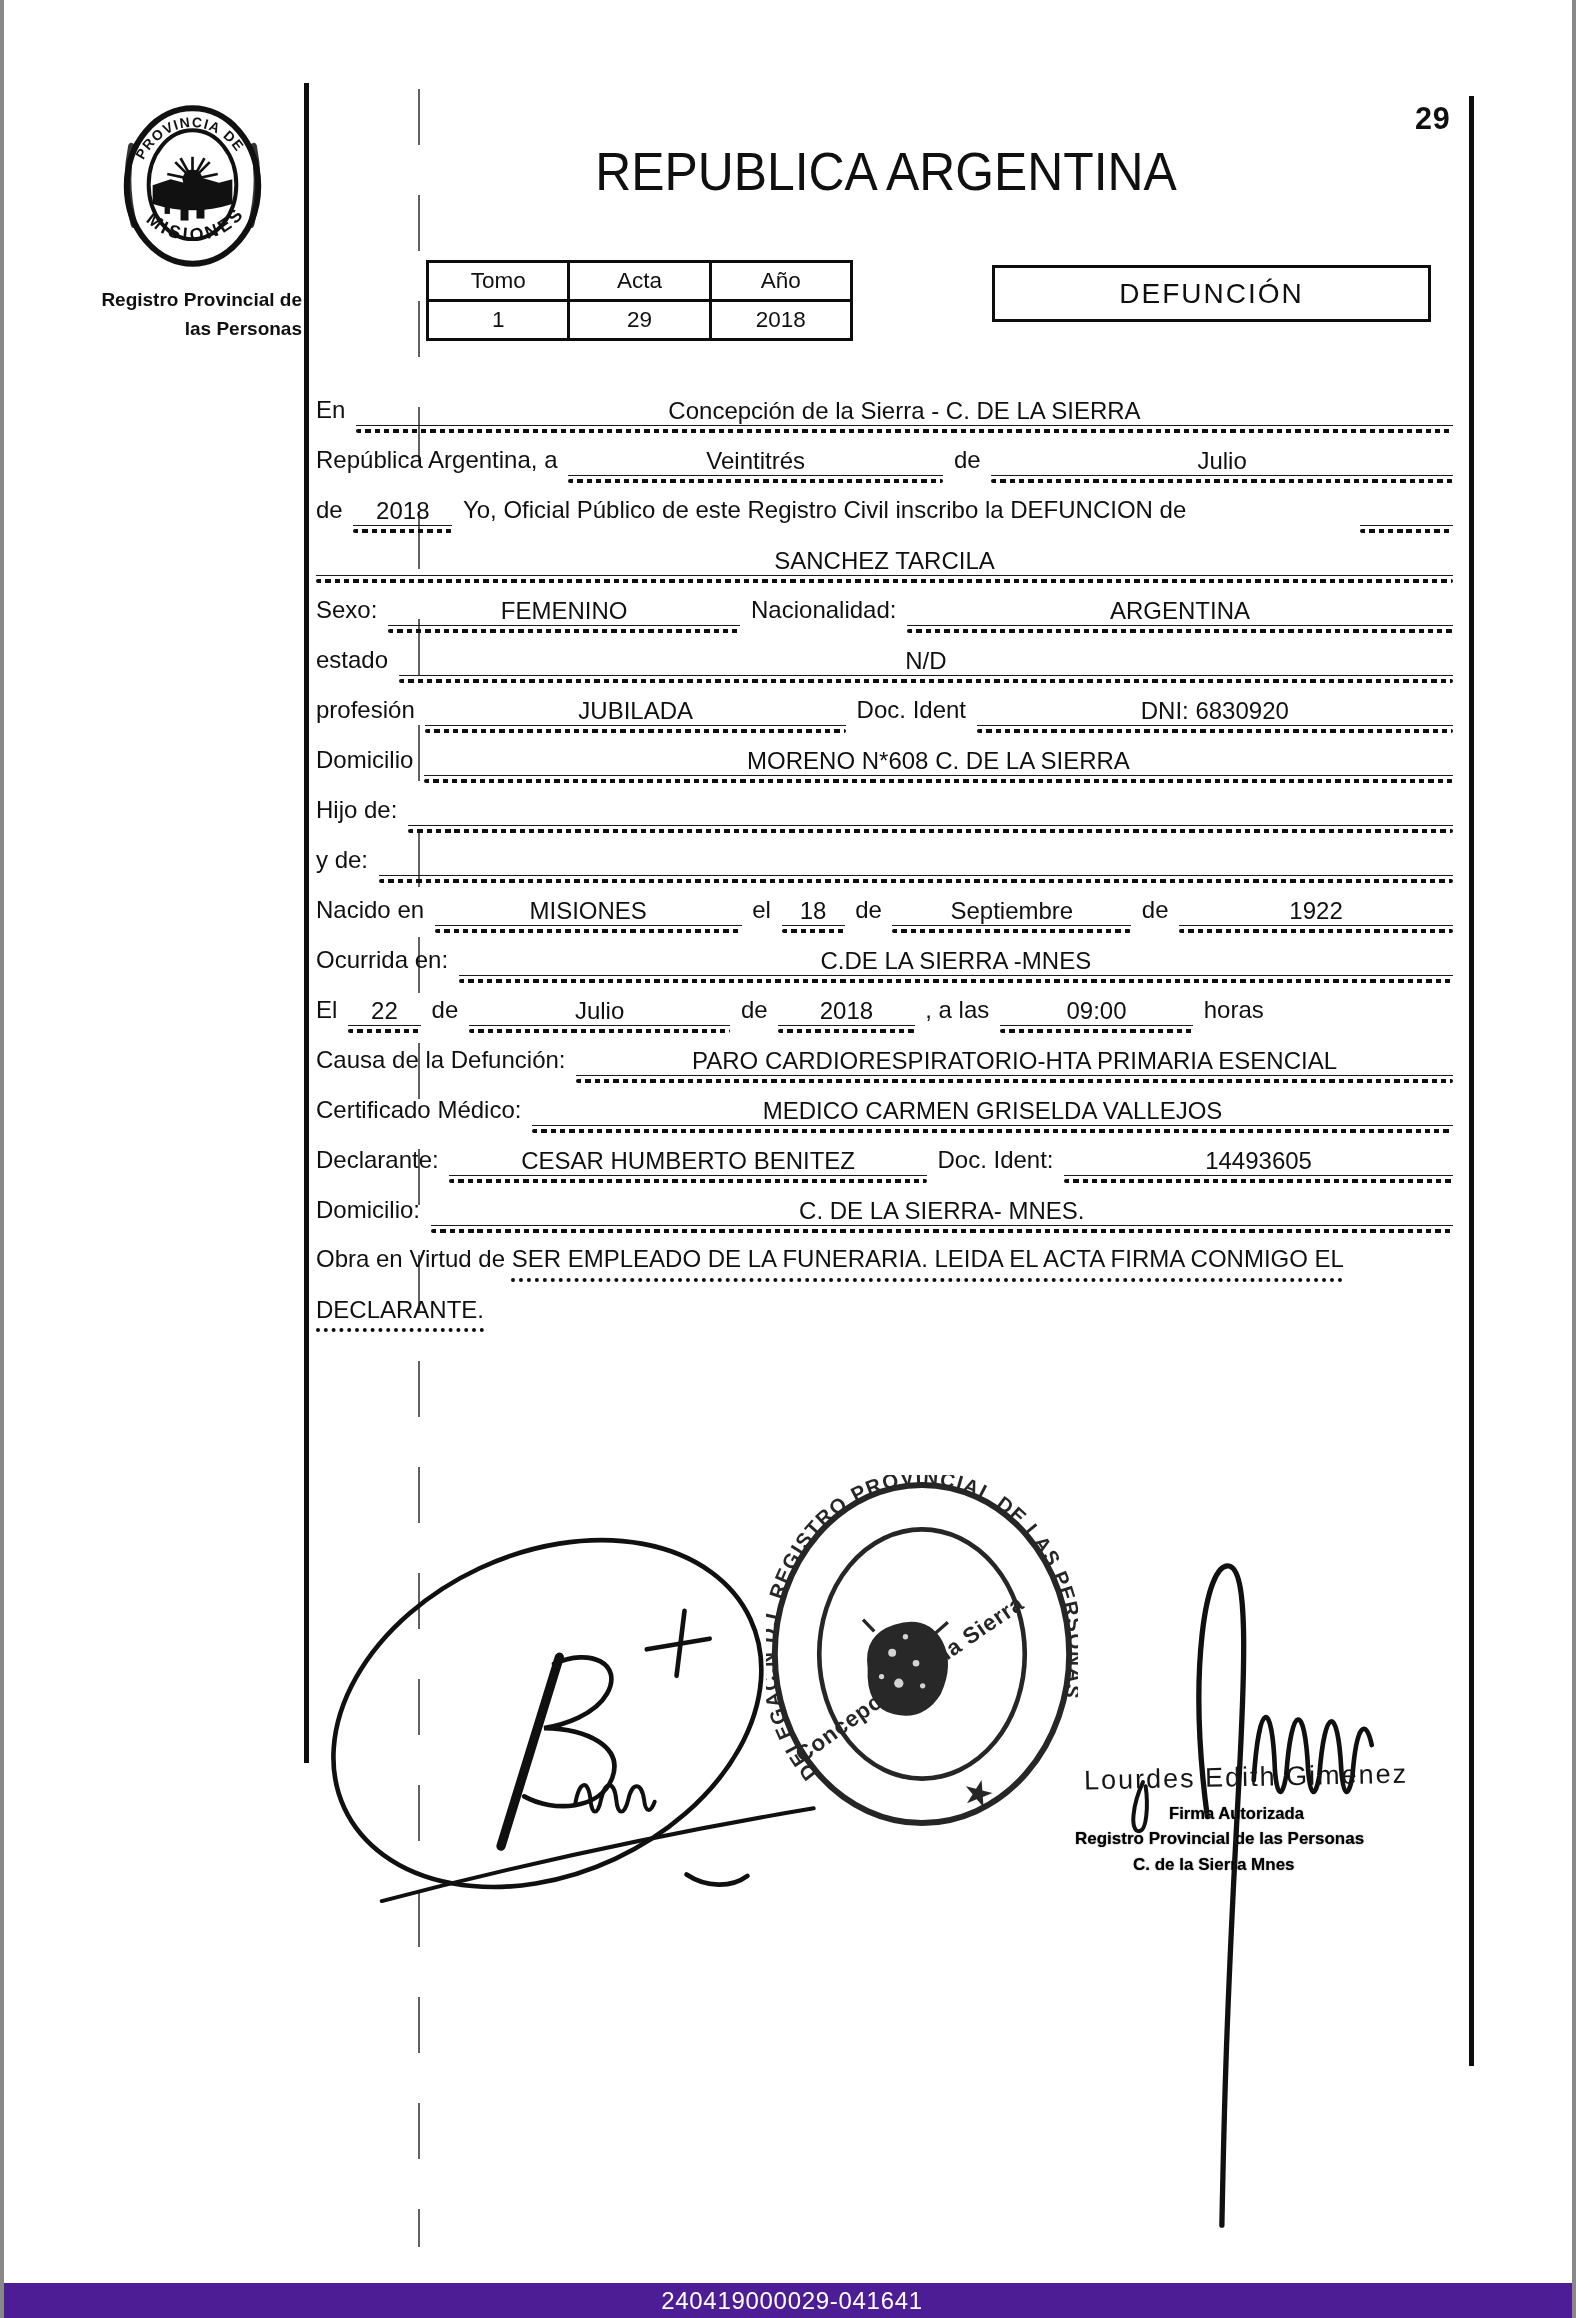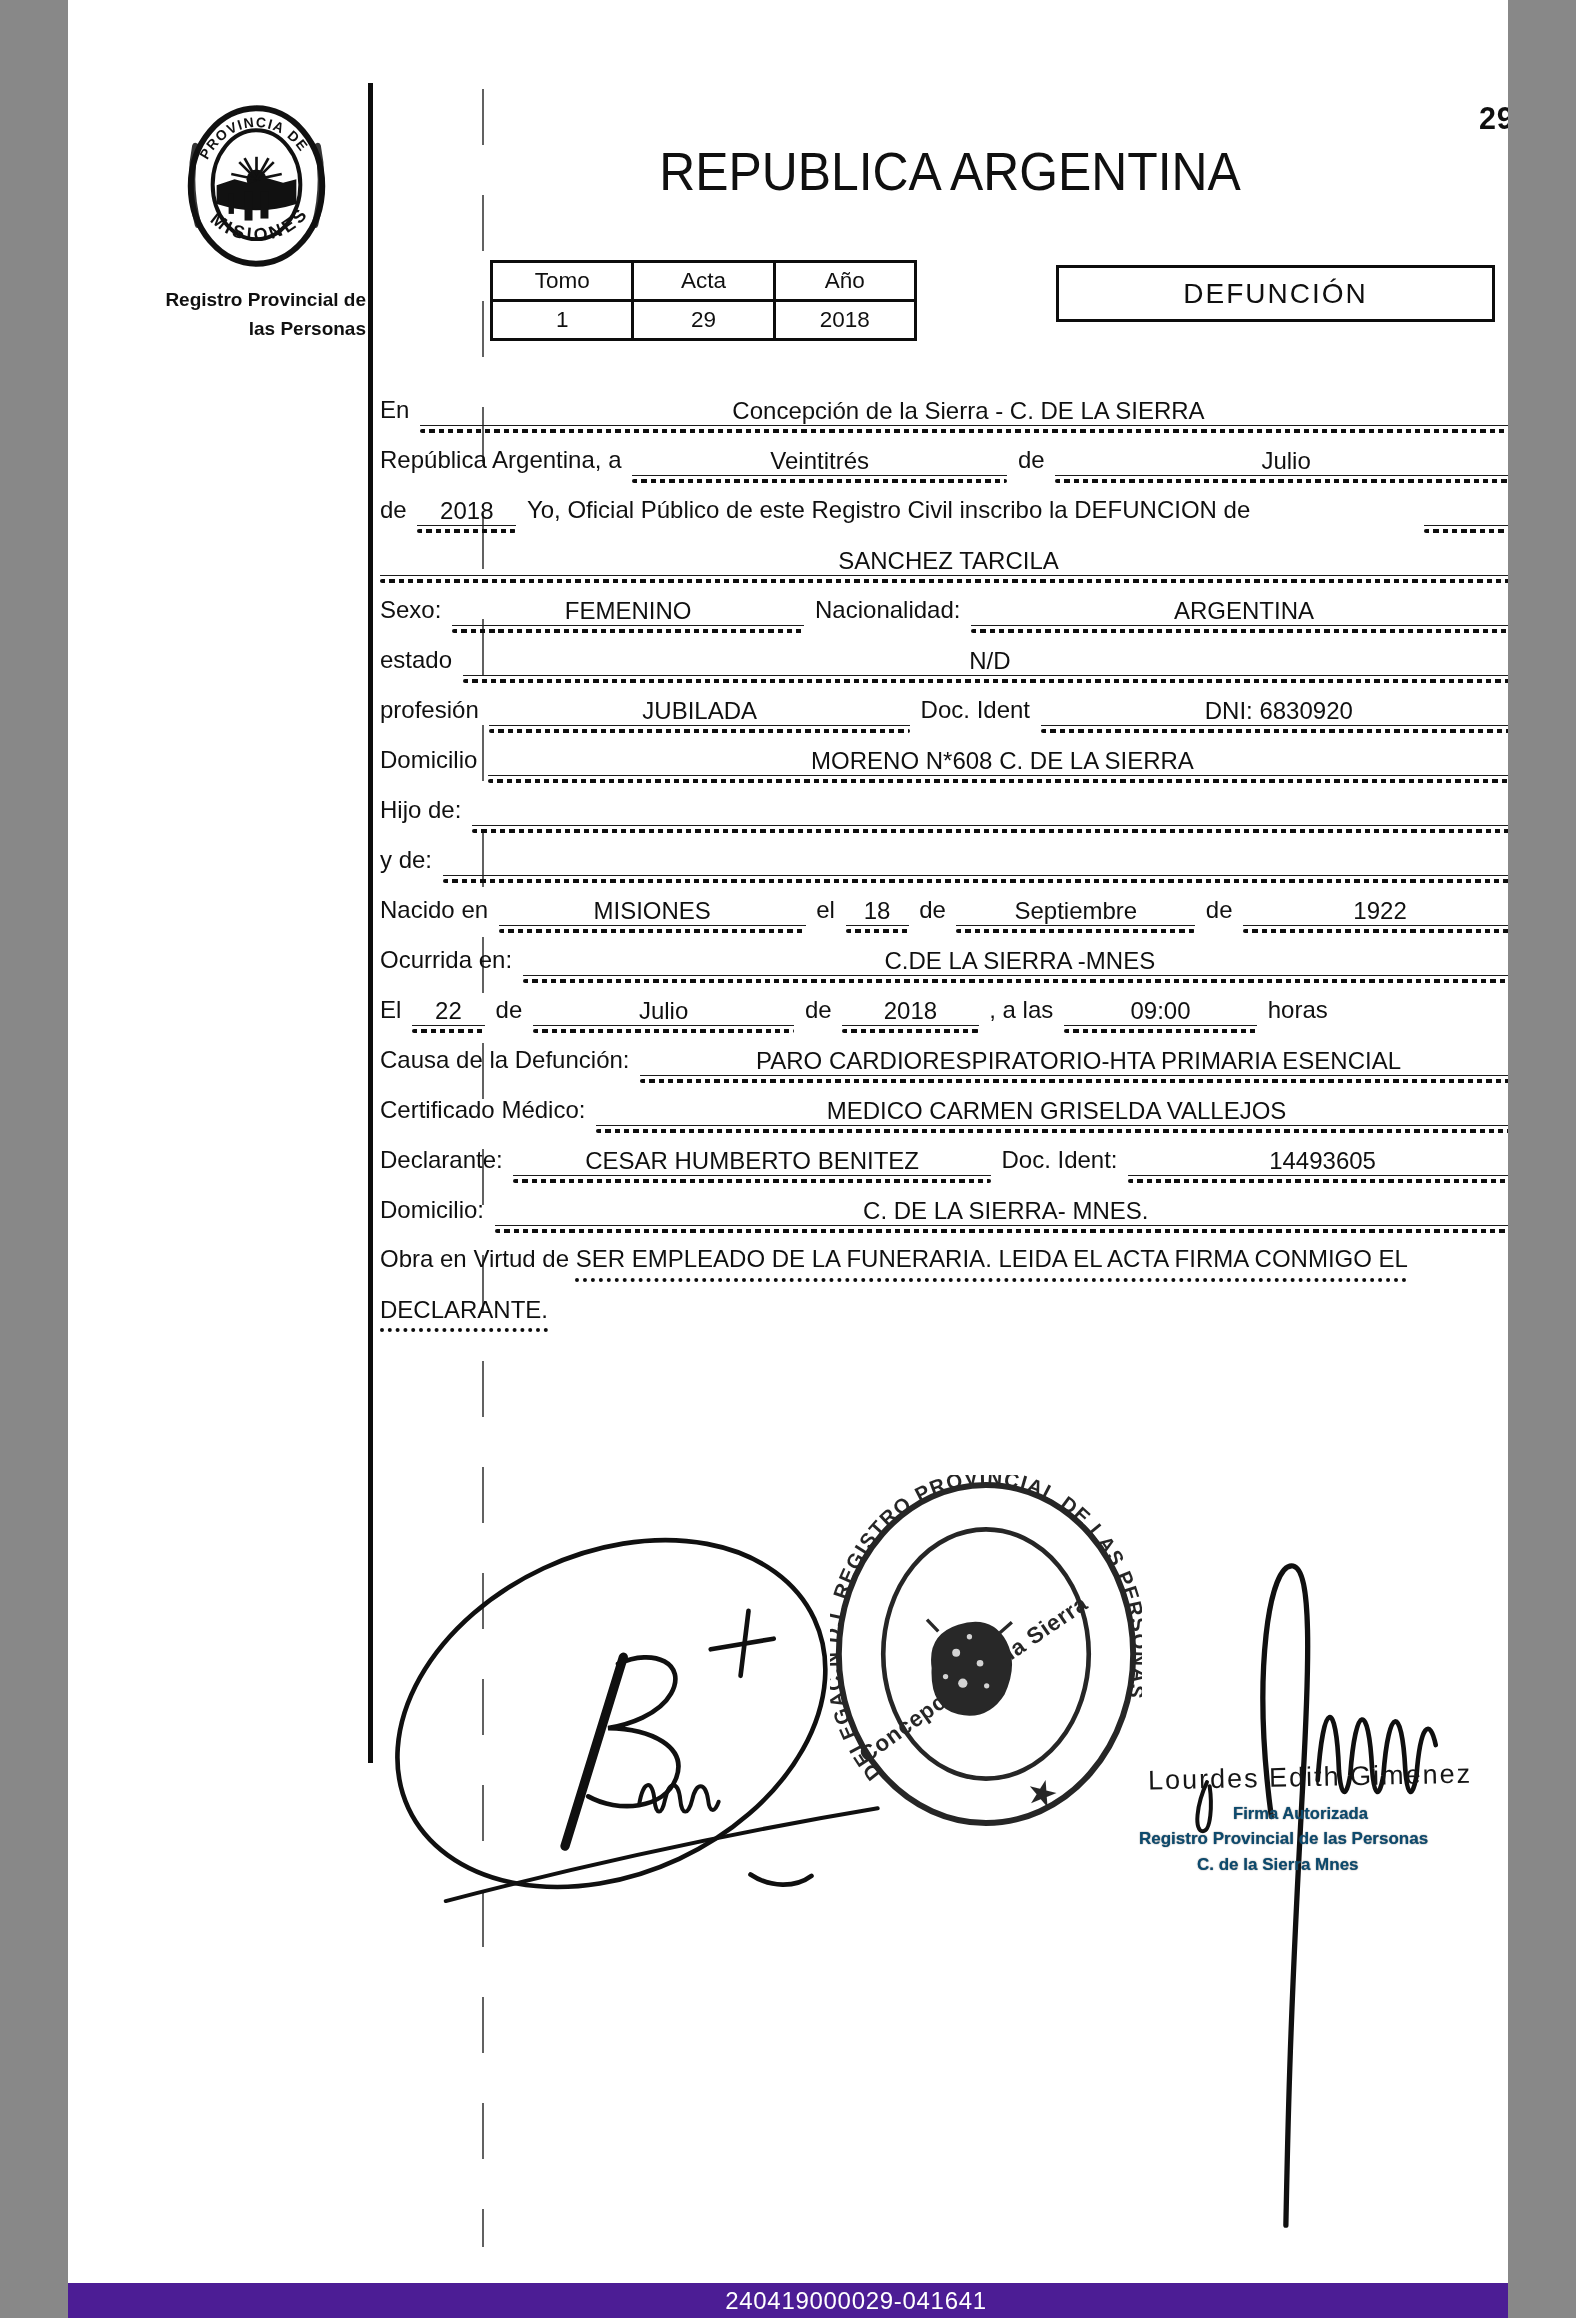--- a/index.html
+++ b/index.html
@@ -1,19 +1,19 @@
 <!DOCTYPE html>
 <html style="font-size:10.6px"><head>
 <meta charset="utf-8">
 <style>
   * { box-sizing: border-box; margin: 0; padding: 0; }
   html,body { background:#888; }
   .page {
     position: relative;
-    width: 1440px; height: 2319px;
+    width: 1568px; height: 2319px;
     margin: 0 auto;
     background: #ffffff;
     font-family: "Liberation Sans", sans-serif;
     color: #101010;
     overflow: hidden;
   }
   
   .vline { position:absolute; background:#0d0d0d; }
   .vline.left  { left:300px;  top:83px; width:4.6px; height:1680px; }
   .vline.right { left:1465px; top:96px; width:4.6px; height:1970px; }
@@ -64,21 +64,21 @@
   .finline {
     text-decoration-line: underline; text-decoration-style: dotted;
     text-decoration-thickness: 4px; text-underline-offset: 10.6px;
     text-decoration-color:#0e0e0e;
   }
   
   .sig-svg { position:absolute; }
   .sig-left  { left:285px;  top:1465px; }
   .stamp-svg { left:762px; top:1475px; opacity:.93; }
   .sig-right { left:1054px; top:1505px; }
-  .stamp-text { position:absolute; color:#0c4a6e; white-space:nowrap; }
+  .stamp-text { position:absolute; color:#000000; white-space:nowrap; }
   .officer-name { left:1080px; top:1762px; font-size:27px; letter-spacing:2px; color:#161616;
     transform:rotate(-1.2deg); }
   .officer-line2 { left:1165px; top:1804px; font-size:16.6px; font-weight:bold; text-shadow:0 0 1.3px #555; }
   .officer-line3 { left:1071px; top:1829px; font-size:17px; font-weight:bold; text-shadow:0 0 1.3px #555; }
   .officer-line4 { left:1129px; top:1855px; font-size:17px; font-weight:bold; text-shadow:0 0 1.3px #555; }
   
   .bottom-bar {
     position:absolute; left:0; top:2283px; width:1576px; height:36px;
     background:#4c1d95; color:#fff; display:flex; align-items:center; justify-content:center;
     font-size:24px; letter-spacing:0.7px;

